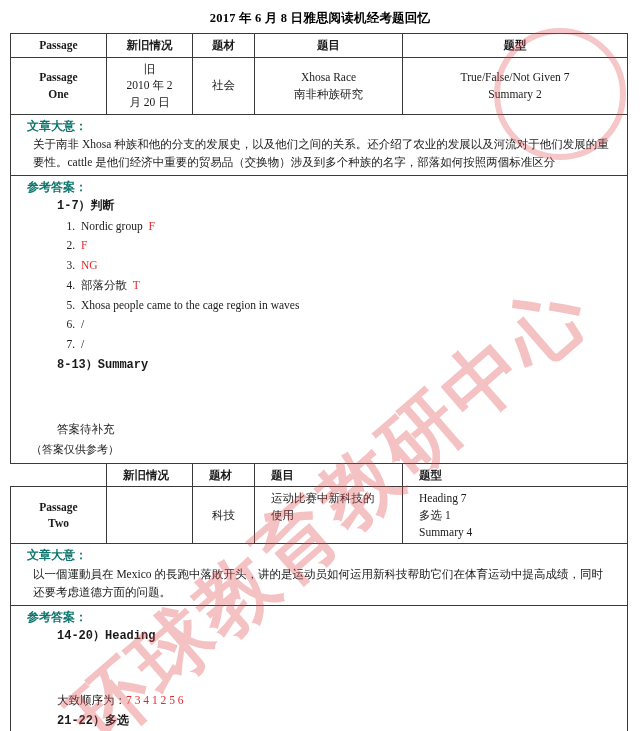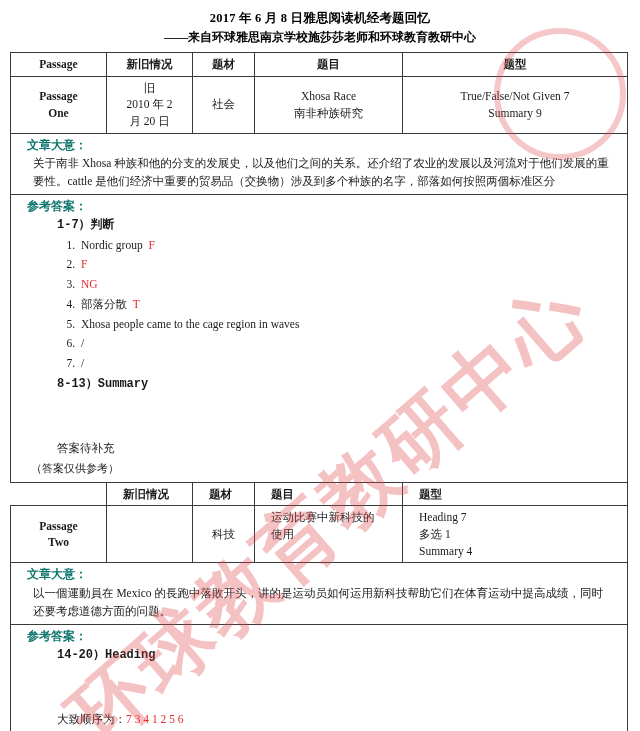--- a/index.html
+++ b/index.html
@@ -166,21 +166,20 @@
   .col-d { width: 148px; }
   .col-e { width: auto; }
 </style>
 </head>
 <body>
 
 <div class="page">
 
   <div class="title-block">
     <div class="title-main">2017 年 6 月 8 日雅思阅读机经考题回忆</div>
-    <div class="title-sub">——来自环球雅思南京学校施莎莎老师和环球教育教研中心</div>
   </div>
 
   <table class="doc">
     <colgroup>
       <col class="col-a">
         <col class="col-b">
         <col class="col-c">
         <col class="col-d">
         <col class="col-e">
     </colgroup>
@@ -202,21 +201,21 @@
         <div>2010 年 2</div>
         <div>月 20 日</div>
       </td>
       <td class="cell-center">社会</td>
       <td class="cell-center">
         <div>Xhosa Race</div>
         <div>南非种族研究</div>
       </td>
       <td class="cell-center">
         <div>True/False/Not Given 7</div>
-        <div>Summary 9</div>
+        <div>Summary 2</div>
       </td>
     </tr>
     <tr>
       <td colspan="5">
         <div class="sec-head">文章大意：</div>
         <div class="body-text">关于南非 Xhosa 种族和他的分支的发展史，以及他们之间的关系。还介绍了农业的发展以及河流对于他们发展的重要性。cattle 是他们经济中重要的贸易品（交换物）涉及到多个种族的名字，部落如何按照两個标准区分</div>
       </td>
     </tr>
     <tr>
       <td colspan="5">

